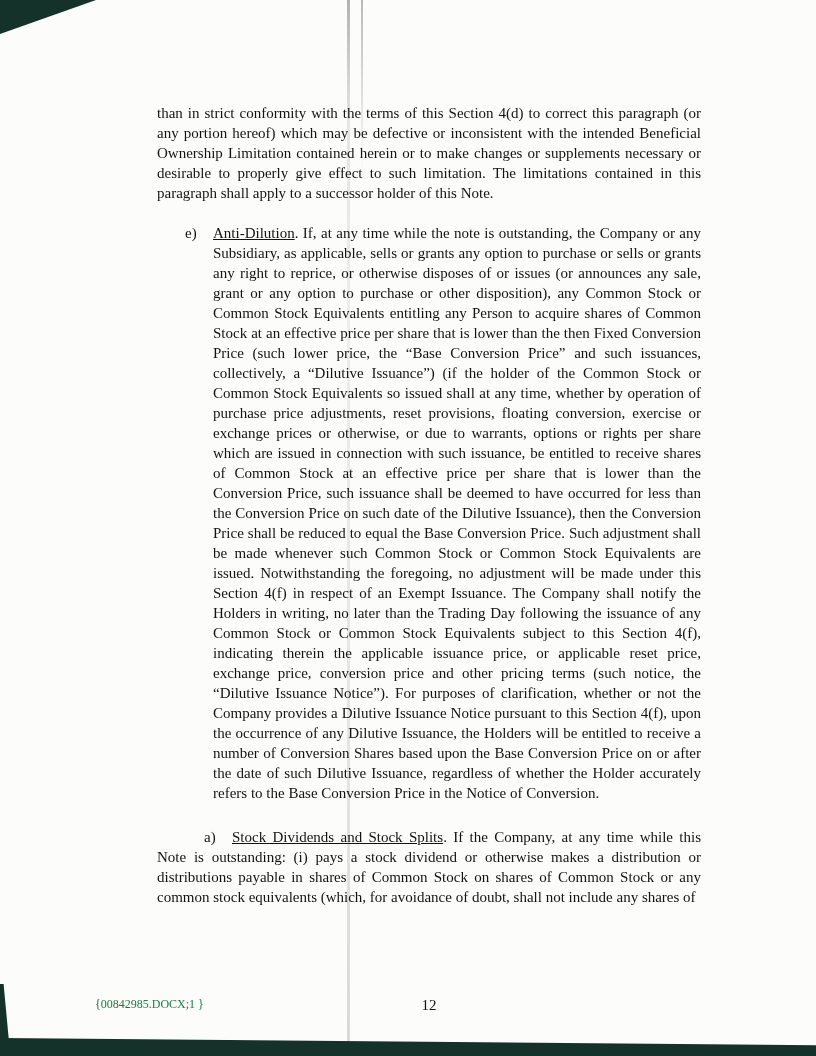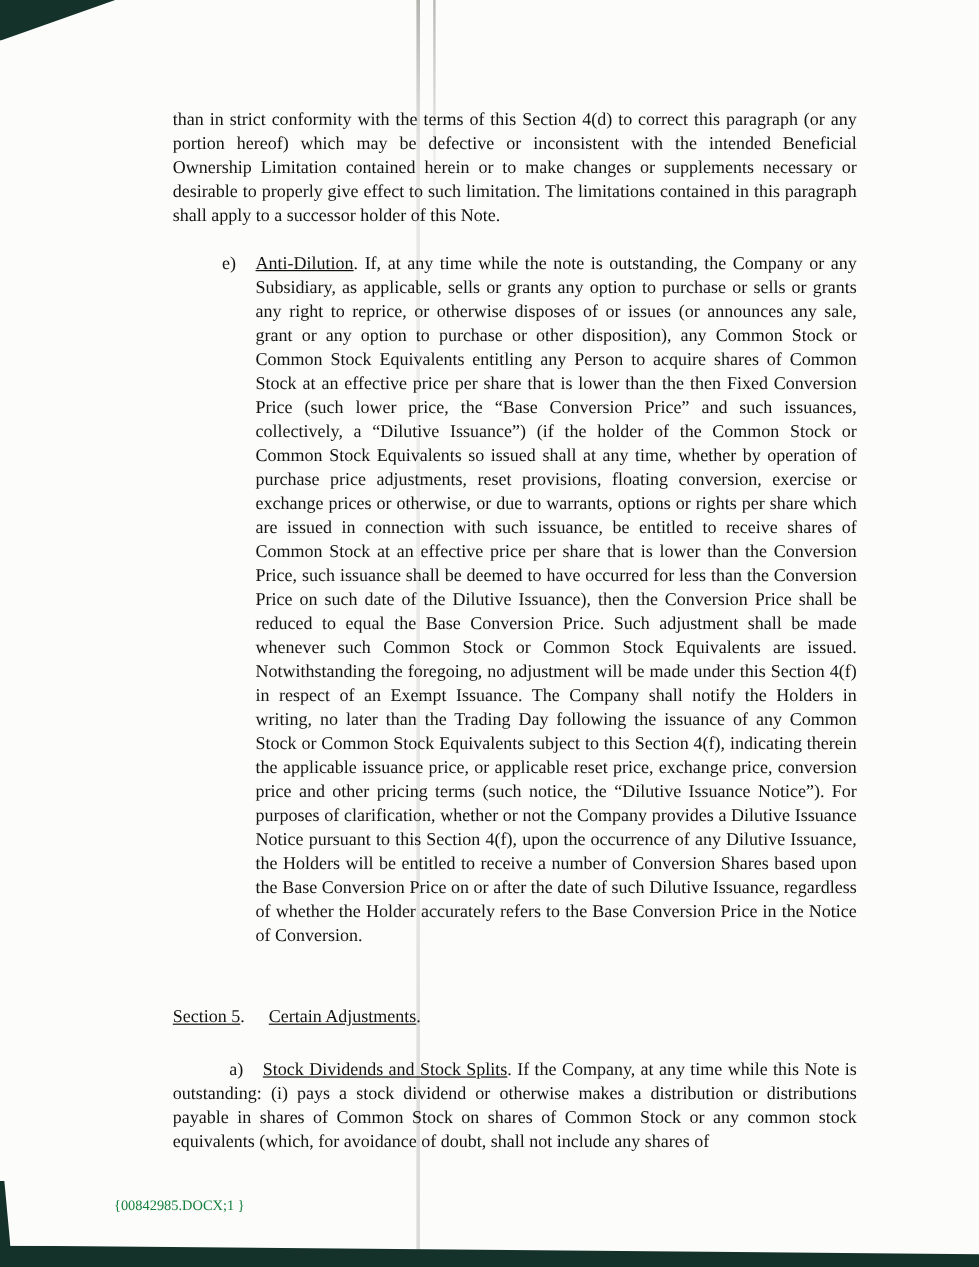--- a/index.html
+++ b/index.html
@@ -45,21 +45,21 @@
   .fold-2 {
     position:absolute; top:0; left:361px; width:2px; height:170px;
     background:linear-gradient(to bottom, rgba(105,105,100,0.45), rgba(105,105,100,0));
   }
   
   .content {
     position:absolute; left:140px; top:86px; width:578px;
     font-size:15px; line-height:20px;
     text-align:justify;
   }
-  .para { margin:4px; }
+  .para { margin:17px; }
   .clause-e {
     margin-left:73px;
     margin-top:20px;
     text-indent:-28px;
   }
   .clause-a {
     margin-top:24px;
     text-indent:47px;
   }
   .hang-label {
@@ -95,24 +95,24 @@
   <div class="corner-tl"></div>
   <div class="fold-1"></div>
   <div class="fold-2"></div>
 
   <div class="content">
 
     <p class="para">than in strict conformity with the terms of this Section 4(d) to correct this paragraph (or any portion hereof) which may be defective or inconsistent with the intended Beneficial Ownership Limitation contained herein or to make changes or supplements necessary or desirable to properly give effect to such limitation. The limitations contained in this paragraph shall apply to a successor holder of this Note.</p>
 
     <p class="para clause-e"><span class="hang-label">e)</span><span class="u">Anti-Dilution</span><span><span>. If, at any time while the note is outstanding, the Company or any Subsidiary, as applicable, sells or grants any option to purchase or sells or grants any right to reprice, or otherwise disposes of or issues (or announces any sale, grant or any option to purchase or other disposition), any Common Stock or Common Stock Equivalents entitling any Person to acquire shares of Common Stock at an effective price per share that is lower than the then Fixed Conversion Price (such lower price, the </span><span class="b">“Base Conversion Price”</span><span> and such issuances, collectively, a </span><span class="b">“Dilutive Issuance”</span><span>) (if the holder of the Common Stock or Common Stock Equivalents so issued shall at any time, whether by operation of purchase price adjustments, reset provisions, floating conversion, exercise or exchange prices or otherwise, or due to warrants, options or rights per share which are issued in connection with such issuance, be entitled to receive shares of Common Stock at an effective price per share that is lower than the Conversion Price, such issuance shall be deemed to have occurred for less than the Conversion Price on such date of the Dilutive Issuance), then the Conversion Price shall be reduced to equal the Base Conversion Price. Such adjustment shall be made whenever such Common Stock or Common Stock Equivalents are issued. Notwithstanding the foregoing, no adjustment will be made under this Section 4(f) in respect of an Exempt Issuance. The Company shall notify the Holders in writing, no later than the Trading Day following the issuance of any Common Stock or Common Stock Equivalents subject to this Section 4(f), indicating therein the applicable issuance price, or applicable reset price, exchange price, conversion price and other pricing terms (such notice, the </span><span class="b">“Dilutive Issuance Notice”</span><span>). For purposes of clarification, whether or not the Company provides a Dilutive Issuance Notice pursuant to this Section 4(f), upon the occurrence of any Dilutive Issuance, the Holders will be entitled to receive a number of Conversion Shares based upon the Base Conversion Price on or after the date of such Dilutive Issuance, regardless of whether the Holder accurately refers to the Base Conversion Price in the Notice of Conversion.</span></span></p>
 
-    <p class="para section-heading"><span class="u">Section 5</span><span>.</span><span class="tab"></span><span class="u">Certain Adjustments</span><span>.</span></p>
 
     <p class="para clause-a"><span class="hang-label">a)</span><span class="u">Stock Dividends and Stock Splits</span><span>. If the Company, at any time while this Note is outstanding: (i) pays a stock dividend or otherwise makes a distribution or distributions payable in shares of Common Stock on shares of Common Stock or any common stock equivalents (which, for avoidance of doubt, shall not include any shares of</span></p>
 
   </div>
 
   <div class="footer-file">{00842985.DOCX;1 }</div>
+  <div class="footer-page">12</div>
 
   <div class="bl-sliver"></div>
   <div class="bottom-band"></div>
 
 </div>
 
 </body></html>

